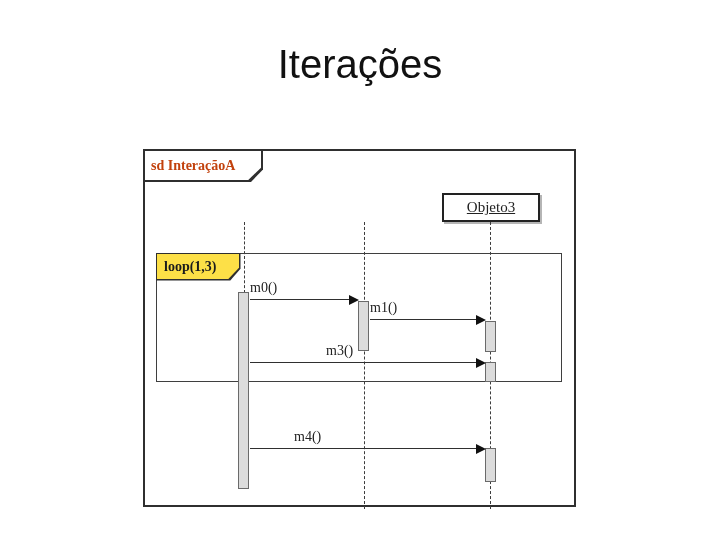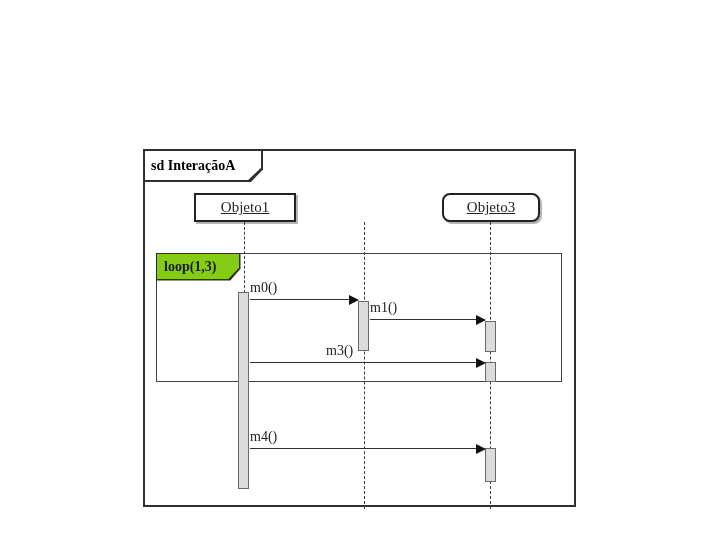--- a/index.html
+++ b/index.html
@@ -50,41 +50,41 @@
     top: 2px;
     right: 2px;
     bottom: 2px;
     background: #ffffff;
     clip-path: polygon(0 0, 100% 0, 100% 58%, 89% 100%, 0 100%);
     display: flex;
     align-items: center;
     padding-left: 6px;
     font-weight: 700;
     font-size: 14px;
-    color: #000000;
+    color: #c2410c;
     white-space: nowrap;
   }
   
   .obj-box {
     position: absolute;
     top: 42px;
     height: 29px;
     background: #ffffff;
     border: 2px solid #222222;
     box-shadow: 2px 2px 0 #b5b5b5;
     display: flex;
     align-items: center;
     justify-content: center;
     font-size: 15px;
     color: #222222;
   }
   .obj-box span { text-decoration: underline; }
   .obj1 { left: 49px;  width: 102px; }
   .obj2 { left: 169px; width: 101px; }
-  .obj3 { left: 297px; width: 98px; border-radius: 8px;  }
+  .obj3 { left: 297px; width: 98px;  }
   
   .lifeline {
     position: absolute;
     width: 0;
     border-left: 1px dashed #3c3c3c;
   }
   .ll1 { left: 99px;  top: 71px; height: 71px;  }
   .ll2 { left: 219px; top: 71px; height: 287px; }
   .ll3 { left: 345px; top: 71px; height: 287px; }
   
@@ -105,21 +105,21 @@
     height: 28px;
     background: #2f2f2f;
     clip-path: polygon(0 0, 100% 0, 100% 58%, 88% 100%, 0 100%);
   }
   .loop-tab-inner {
     position: absolute;
     left: 1.5px;
     top: 1.5px;
     right: 1.5px;
     bottom: 1.5px;
-    background: #84cc16;
+    background: #fde047;
     clip-path: polygon(0 0, 100% 0, 100% 55%, 87% 100%, 0 100%);
     display: flex;
     align-items: center;
     padding-left: 7px;
     font-weight: 700;
     font-size: 14px;
     color: #1c1c1c;
     white-space: nowrap;
   }
   
@@ -156,37 +156,35 @@
     text-align: left;
     font-size: 14px;
     color: #222222;
     white-space: nowrap;
   }
   .msg0 { left: 105px; top: 149px; width: 109px; }
   .msg1 { left: 225px; top: 169px; width: 116px; }
   .msg3 { left: 105px; top: 212px; width: 236px; }
   .msg3 .msg-label { padding-left: 76px; }
   .msg4 { left: 105px; top: 298px; width: 236px; }
-  .msg4 .msg-label { }
+  .msg4 .msg-label { padding-left: 44px; }
 </style>
 </head>
 <body>
 
 <div class="slide">
 
+  <div class="slide-title">Iterações</div>
 
   <div class="sd-frame">
 
     <div class="sd-tab">
       <div class="sd-tab-inner">sd InteraçãoA</div>
     </div>
 
-    <div class="obj-box obj1">
-      <span>Objeto1</span>
-    </div>
     <div class="obj-box obj3">
       <span>Objeto3</span>
     </div>
 
     <div class="lifeline ll1"></div>
     <div class="lifeline ll2"></div>
     <div class="lifeline ll3"></div>
 
     <div class="loop-frame">
       <div class="loop-tab">

